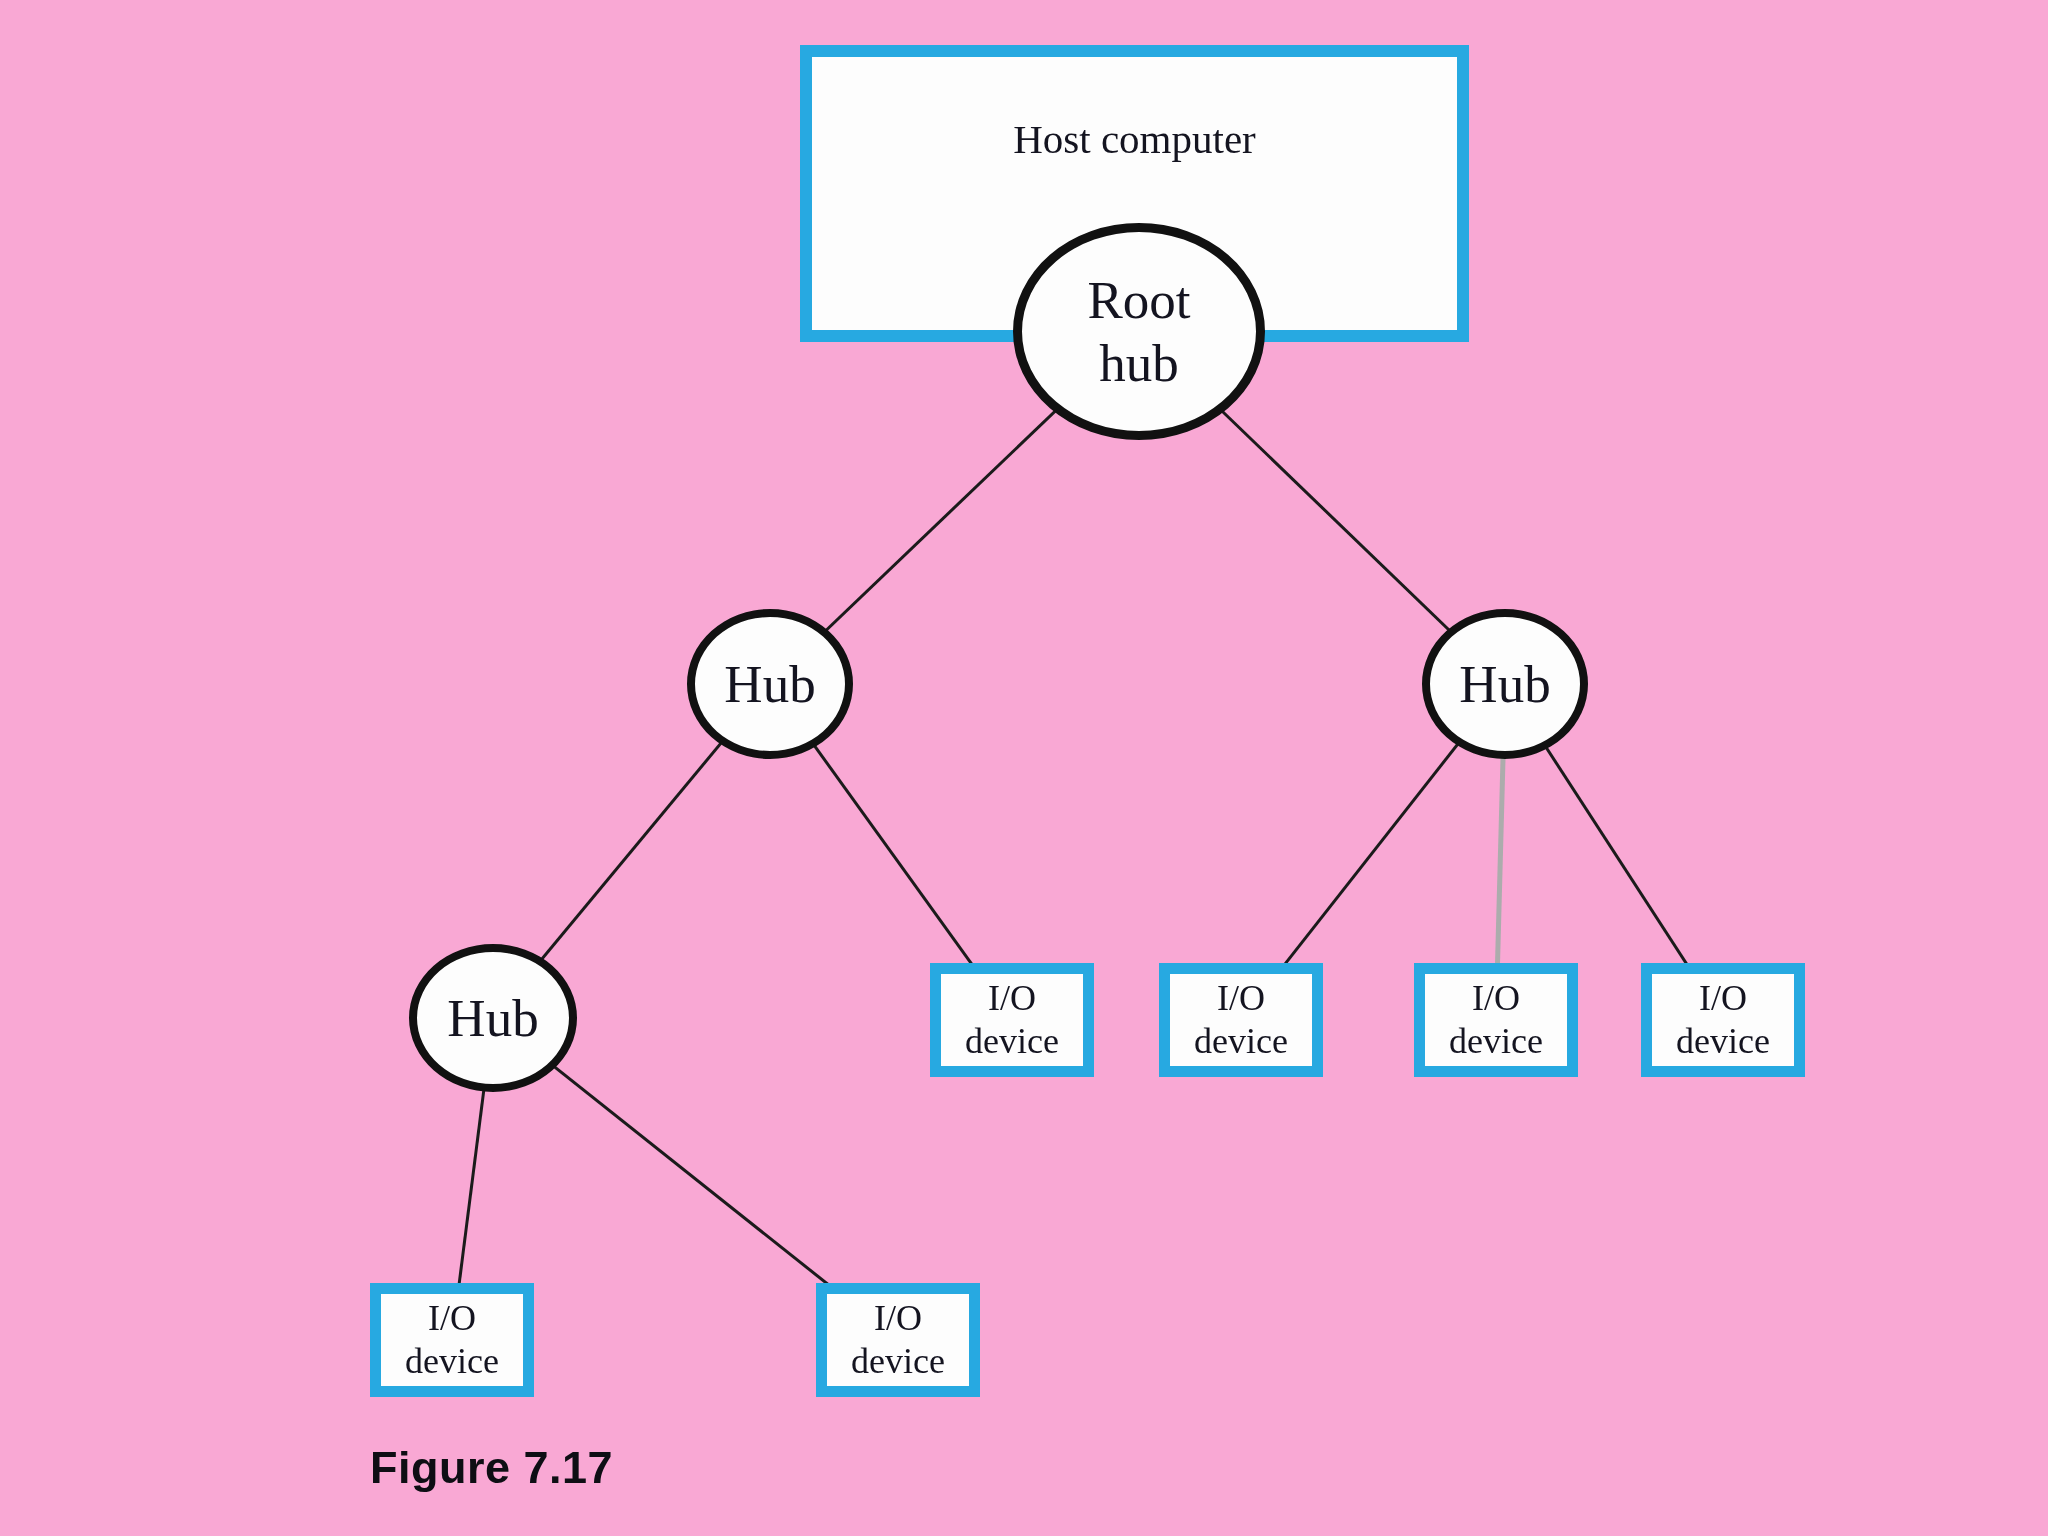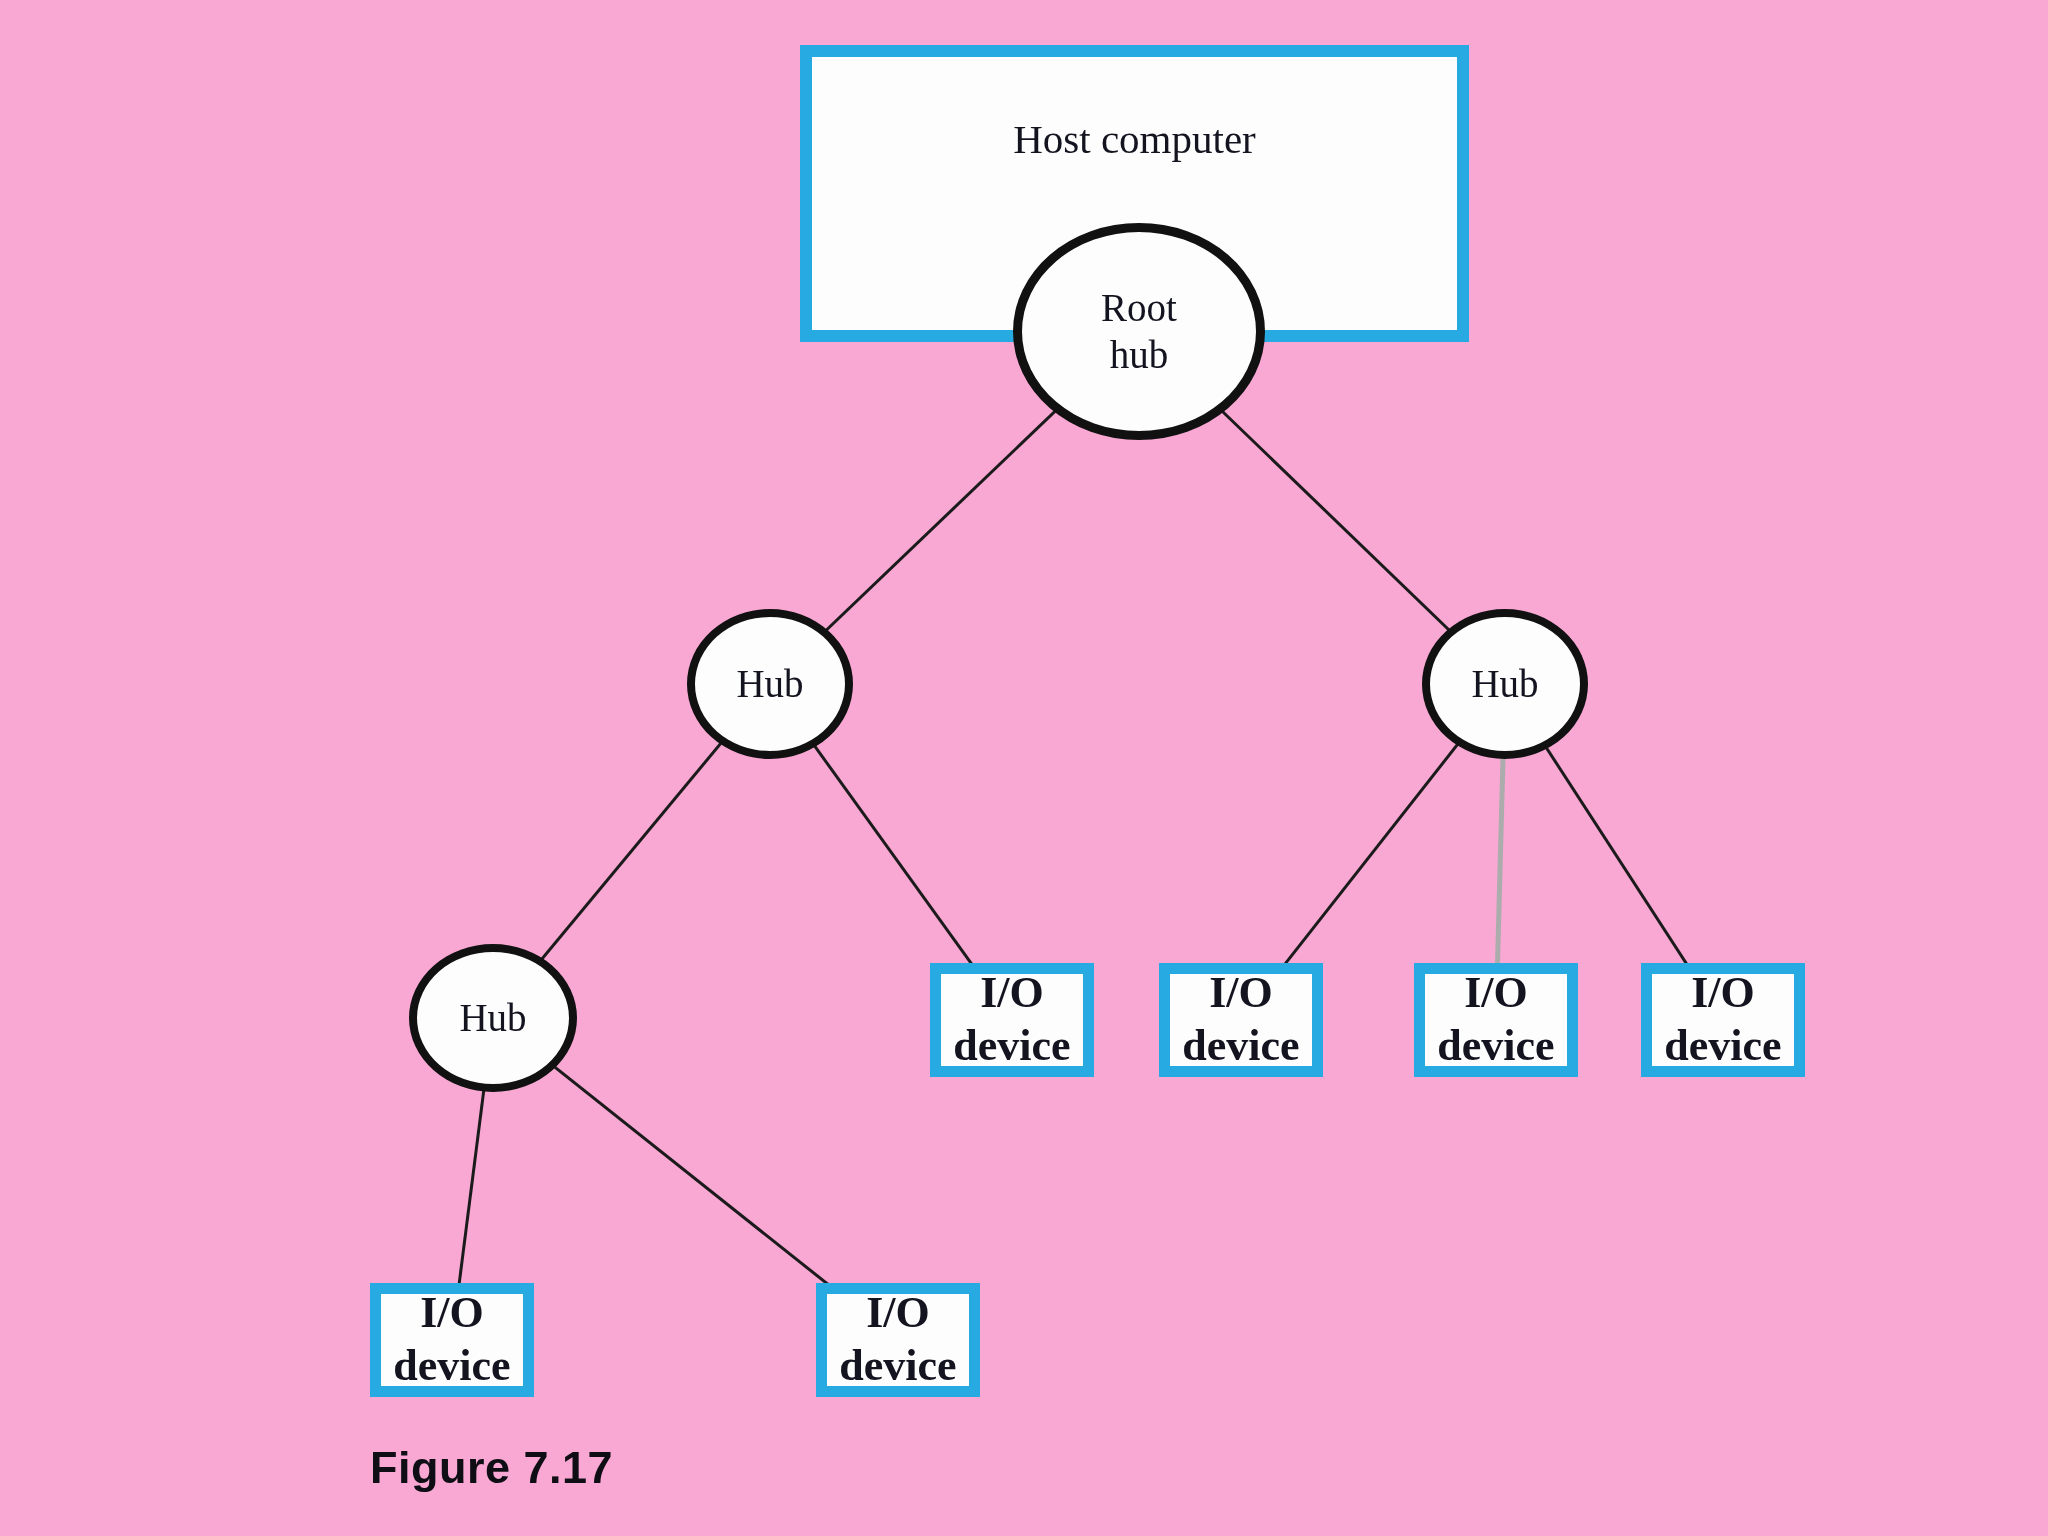--- a/index.html
+++ b/index.html
@@ -53,41 +53,41 @@
     position: absolute;
     background: var(--node-fill);
     border: 8px solid #111111;
     border-radius: 50%;
     z-index: 2;
     display: flex;
     flex-direction: column;
     justify-content: center;
     align-items: center;
   }
-  .hub .node-label { font-size: 39px; text-align: center; }
+  .hub .node-label { font-size: 53px; text-align: center; }
   .hub.root {
     left: 1013px; top: 223px;
     width: 252px; height: 217px;
     border-width: 9px;
   }
   .hub.left  { left: 687px;  top: 609px; width: 166px; height: 150px; }
   .hub.right { left: 1422px; top: 609px; width: 166px; height: 150px; }
   .hub.lower { left: 409px;  top: 944px; width: 168px; height: 148px; }
   .io-box {
     position: absolute;
     width: 164px; height: 114px;
     background: var(--node-fill);
     border: 11px solid var(--accent-blue);
     z-index: 2;
     display: flex;
     flex-direction: column;
     justify-content: center;
     align-items: center;
   }
-  .io-box .node-label { font-size: 44px; line-height: 1.2; font-weight: bold; }
+  .io-box .node-label { font-size: 36px; line-height: 1.2; }
   .io-a { left: 930px;  top: 963px; }
   .io-b { left: 1159px; top: 963px; }
   .io-c { left: 1414px; top: 963px; }
   .io-d { left: 1641px; top: 963px; }
   .io-e { left: 370px;  top: 1283px; }
   .io-f { left: 816px;  top: 1283px; }
   .two-line span { display: block; }
   
   .caption {
     position: absolute;

